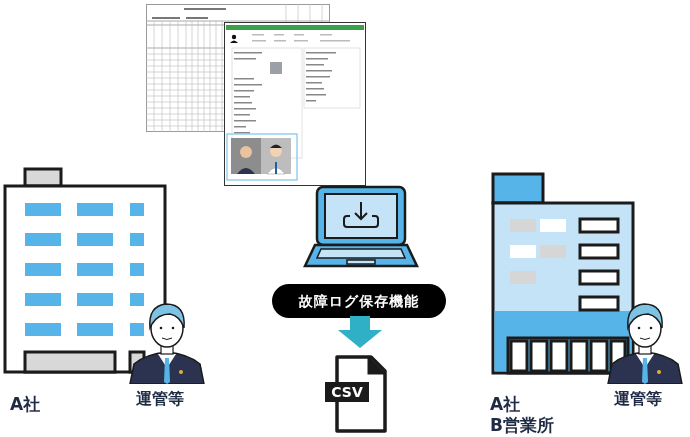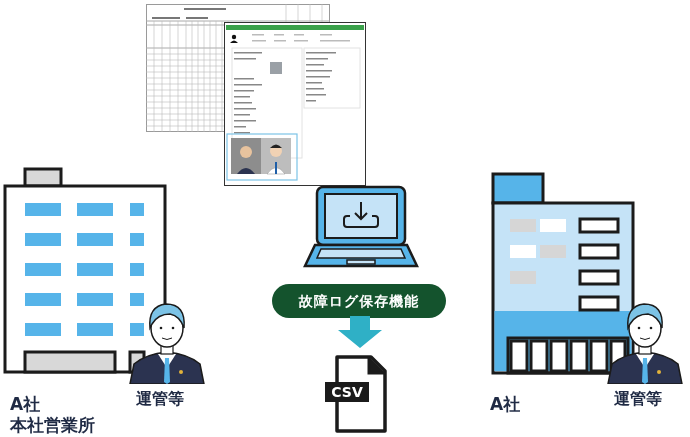--- a/index.html
+++ b/index.html
@@ -4,21 +4,21 @@
 <style>
   html, body { margin:0; padding:0; background:#ffffff; }
   body { width:690px; height:437px; position:relative; overflow:hidden;
          font-family:"DejaVu Sans", "Liberation Sans", sans-serif; }
   .abs { position:absolute; }
   .label { position:absolute; text-align:left; color:#1f2a44; font-weight:bold; }
   .building-name { font-size:17px; line-height:21px; font-weight:bold; color:#1f2a44; }
   .role-label { font-size:16px; color:#1f2a44; font-weight:bold; }
   .banner {
     position:absolute; left:272px; top:284px; width:174px; height:34px;
-    background:#14532d; border-radius:17px; color:#fff; font-weight:bold;
+    background:#000000; border-radius:17px; color:#fff; font-weight:bold;
     font-size:14px; line-height:34px; text-align:center; letter-spacing:1px;
   }
 </style>
 </head>
 <body>
 
 <svg class="abs" style="left:146px;top:4px" width="184" height="128" viewBox="0 0 184 128">
   <rect x="0.5" y="0.5" width="183" height="127" fill="#fff" stroke="#9a9a9a"></rect>
   <rect x="38" y="4" width="42" height="2" fill="#777"></rect>
   <rect x="6" y="13" width="28" height="2" fill="#777"></rect>
@@ -145,21 +145,20 @@
   <ellipse cx="41" cy="30" rx="16" ry="19" fill="#fff" stroke="#1b1b1b" stroke-width="1.5"></ellipse>
   <path d="M24 30 Q22 8 40 6 Q60 6 58 30 Q54 18 44 16 Q32 16 26 26 Z" fill="#7cc3e6" stroke="#1b1b1b" stroke-width="1.5"></path>
   <circle cx="35" cy="30" r="1.3" fill="#1b1b1b"></circle>
     <circle cx="47" cy="30" r="1.3" fill="#1b1b1b"></circle>
   <path d="M36 40 Q41 43 46 40" fill="none" stroke="#1b1b1b" stroke-width="1"></path>
 </svg>
 
 <div class="label role-label" style="left:136px;top:389px;width:60px">運管等</div>
 <div class="label building-name" style="left:10px;top:394px;width:150px">
   <div>A社</div>
-  <div>本社営業所</div>
 </div>
 
 <svg class="abs" style="left:300px;top:184px" width="120" height="90" viewBox="0 0 120 90">
   <rect x="17" y="3" width="88" height="58" rx="6" fill="#56b4e9" stroke="#1b1b1b" stroke-width="2.5"></rect>
   <rect x="25" y="10" width="72" height="44" fill="#c5e3f7" stroke="#1b1b1b" stroke-width="2"></rect>
   <path d="M61 18 L61 35 M55 29 L61 35 L67 29" fill="none" stroke="#1b1b1b" stroke-width="2"></path>
   <path d="M50 32 L47 32 Q44 32 44 35 L44 40 Q44 43 47 43 L75 43 Q78 43 78 40 L78 35 Q78 32 75 32 L72 32" fill="none" stroke="#1b1b1b" stroke-width="2"></path>
   <path d="M15 61 L107 61 L117 82 L5 82 Z" fill="#56b4e9" stroke="#1b1b1b" stroke-width="2.5"></path>
   <path d="M21 65 L101 65 L105 74 L17 74 Z" fill="#c5e3f7" stroke="#1b1b1b" stroke-width="1.5"></path>
   <rect x="47" y="76" width="28" height="4" fill="#c5e3f7" stroke="#1b1b1b" stroke-width="1.5"></rect>
@@ -210,13 +209,14 @@
   <ellipse cx="41" cy="30" rx="16" ry="19" fill="#fff" stroke="#1b1b1b" stroke-width="1.5"></ellipse>
   <path d="M24 30 Q22 8 40 6 Q60 6 58 30 Q54 18 44 16 Q32 16 26 26 Z" fill="#7cc3e6" stroke="#1b1b1b" stroke-width="1.5"></path>
   <circle cx="35" cy="30" r="1.3" fill="#1b1b1b"></circle>
     <circle cx="47" cy="30" r="1.3" fill="#1b1b1b"></circle>
   <path d="M36 40 Q41 43 46 40" fill="none" stroke="#1b1b1b" stroke-width="1"></path>
 </svg>
 
 <div class="label role-label" style="left:614px;top:389px;width:60px">運管等</div>
 <div class="label building-name" style="left:490px;top:394px;width:140px">
   <div>A社</div>
+  <div>B営業所</div>
 </div>
 
 </body></html>

